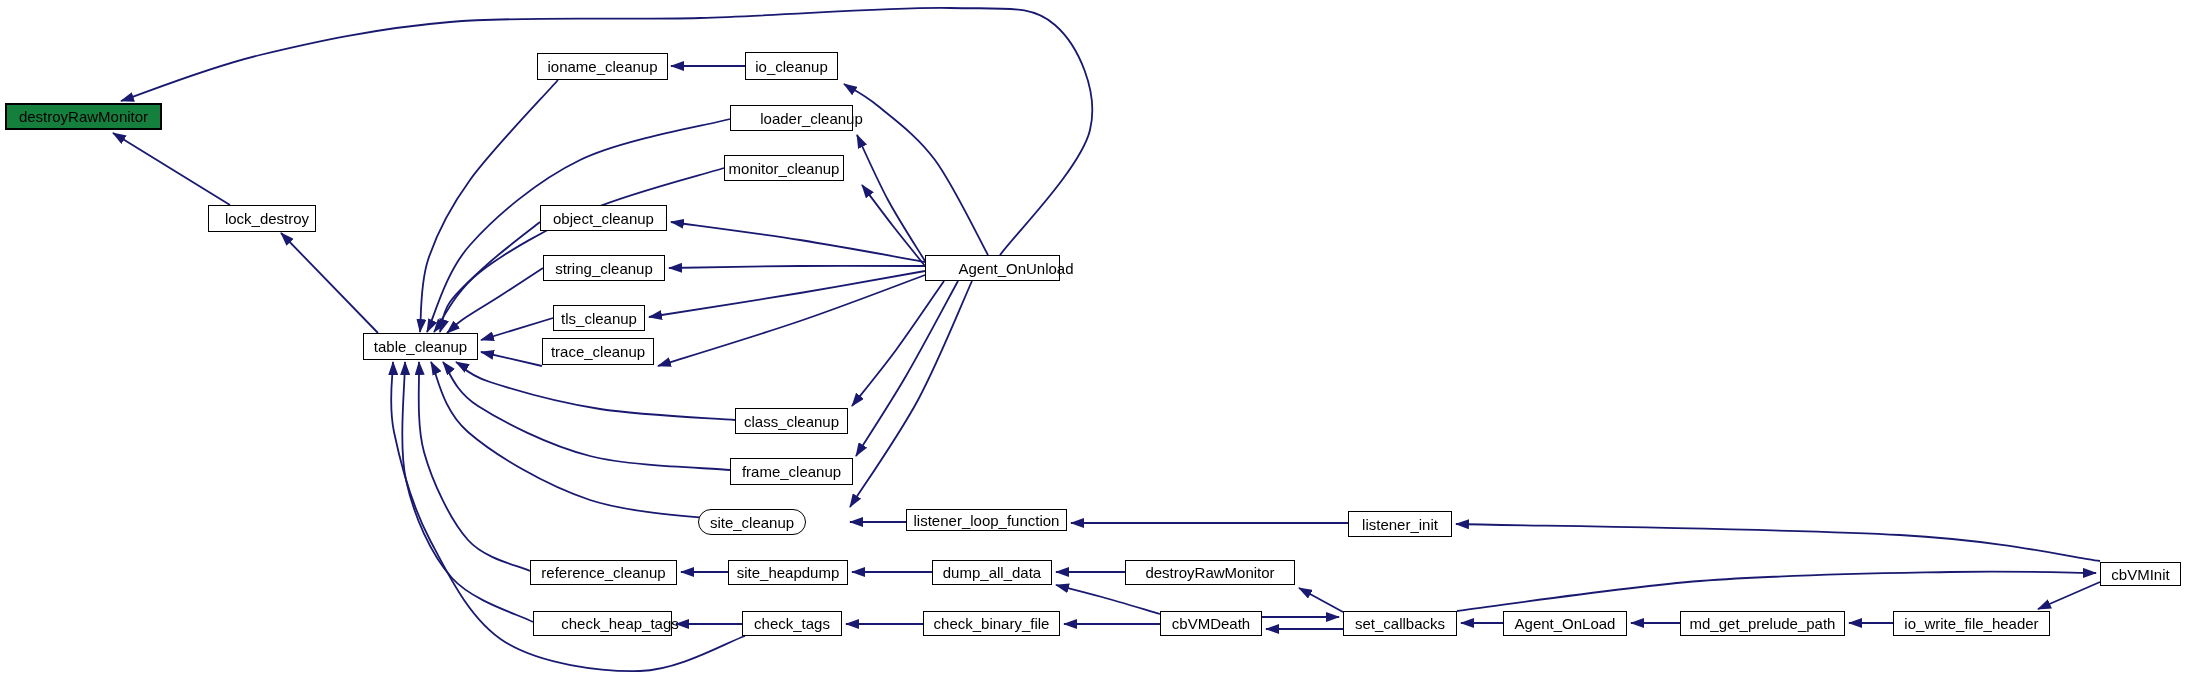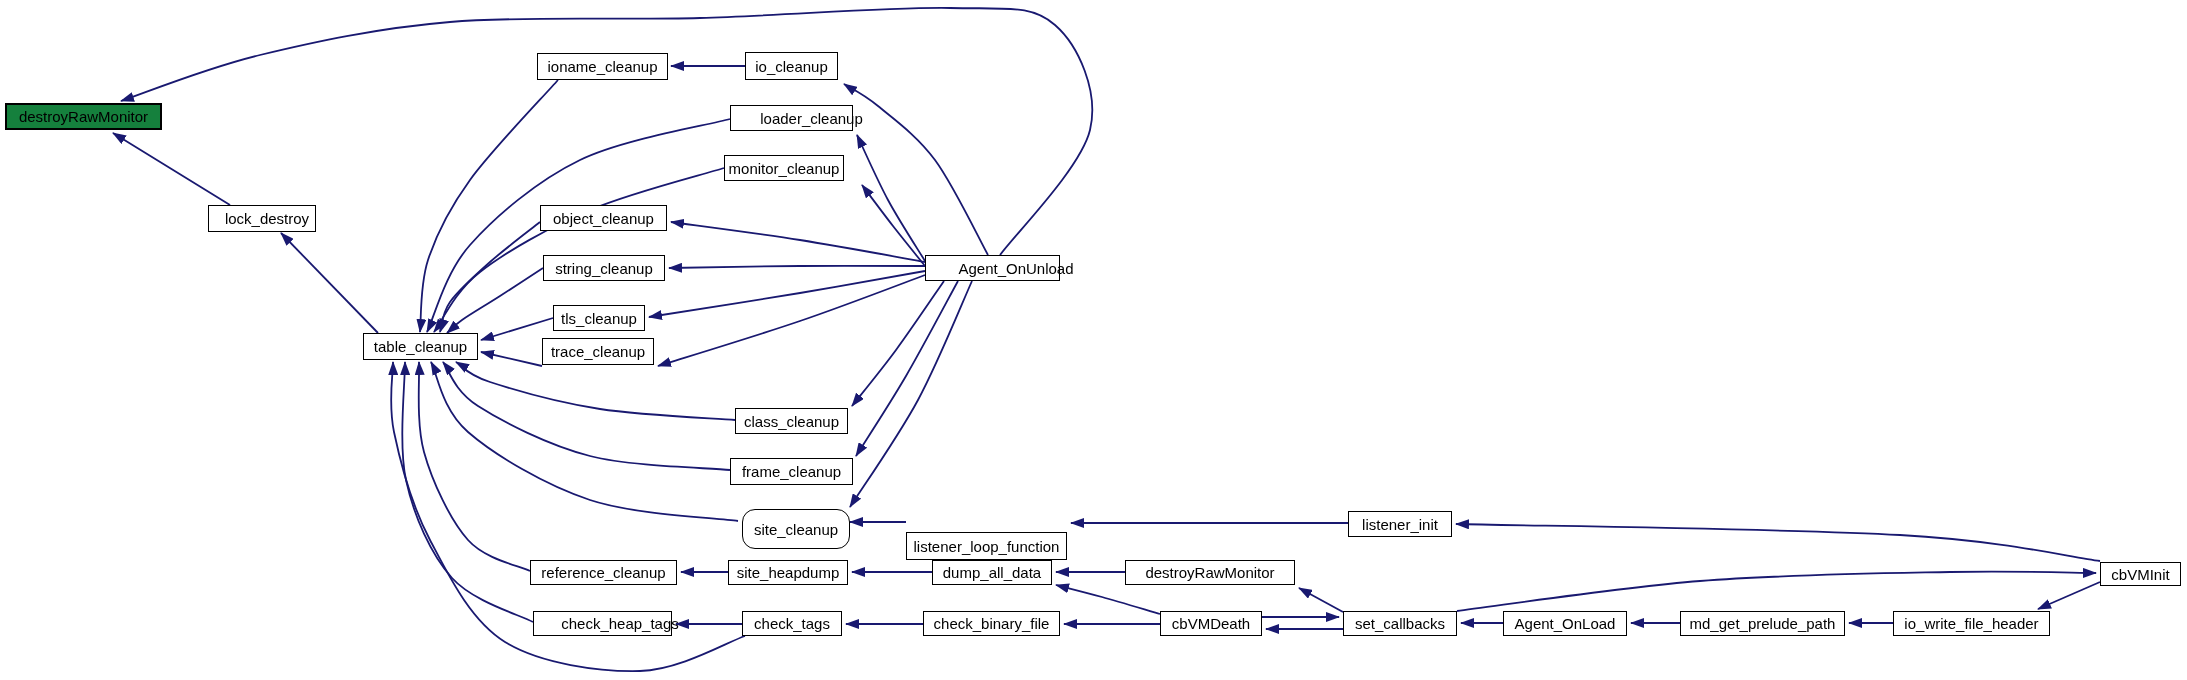--- a/index.html
+++ b/index.html
@@ -76,22 +76,22 @@
       <div class="node" style="left: 537px; top: 53px; width: 131px; height: 27px;">ioname_cleanup</div>
       <div class="node" style="left: 745px; top: 52px; width: 93px; height: 28px;">io_cleanup</div>
       <div class="node" style="left: 730px; top: 105px; width: 123px; height: 26px; padding-left: 40px;">loader_cleanup</div>
       <div class="node" style="left: 724px; top: 155px; width: 120px; height: 26px;">monitor_cleanup</div>
       <div class="node" style="left: 540px; top: 205px; width: 127px; height: 26px;">object_cleanup</div>
       <div class="node" style="left: 543px; top: 255px; width: 122px; height: 26px;">string_cleanup</div>
       <div class="node" style="left: 553px; top: 305px; width: 92px; height: 26px;">tls_cleanup</div>
       <div class="node" style="left: 542px; top: 338px; width: 112px; height: 27px;">trace_cleanup</div>
       <div class="node" style="left: 735px; top: 408px; width: 113px; height: 26px;">class_cleanup</div>
       <div class="node" style="left: 730px; top: 458px; width: 123px; height: 27px;">frame_cleanup</div>
-      <div class="node" style="left: 742px; top: 509px; width: 108px; height: 40px; border-radius: 13px;">site_cleanup</div>
-      <div class="node" style="left: 906px; top: 509px; width: 161px; height: 28px; margin-top: 23px;">listener_loop_function</div>
+      <div class="node" style="left: 698px; top: 509px; width: 108px; height: 26px; border-radius: 13px;">site_cleanup</div>
+      <div class="node" style="left: 906px; top: 509px; width: 161px; height: 22px;">listener_loop_function</div>
       <div class="node" style="left: 1348px; top: 511px; width: 104px; height: 26px;">listener_init</div>
       <div class="node" style="left: 530px; top: 560px; width: 147px; height: 25px;">reference_cleanup</div>
       <div class="node" style="left: 728px; top: 560px; width: 120px; height: 25px;">site_heapdump</div>
       <div class="node" style="left: 932px; top: 560px; width: 120px; height: 25px;">dump_all_data</div>
       <div class="node" style="left: 1125px; top: 560px; width: 170px; height: 25px;">destroyRawMonitor</div>
       <div class="node" style="left: 2100px; top: 562px; width: 81px; height: 24px;">cbVMInit</div>
       <div class="node" style="left: 533px; top: 611px; width: 139px; height: 25px; padding-left: 35px;">check_heap_tags</div>
       <div class="node" style="left: 742px; top: 611px; width: 100px; height: 25px;">check_tags</div>
       <div class="node" style="left: 923px; top: 611px; width: 137px; height: 25px;">check_binary_file</div>
       <div class="node" style="left: 1160px; top: 611px; width: 102px; height: 25px;">cbVMDeath</div>

